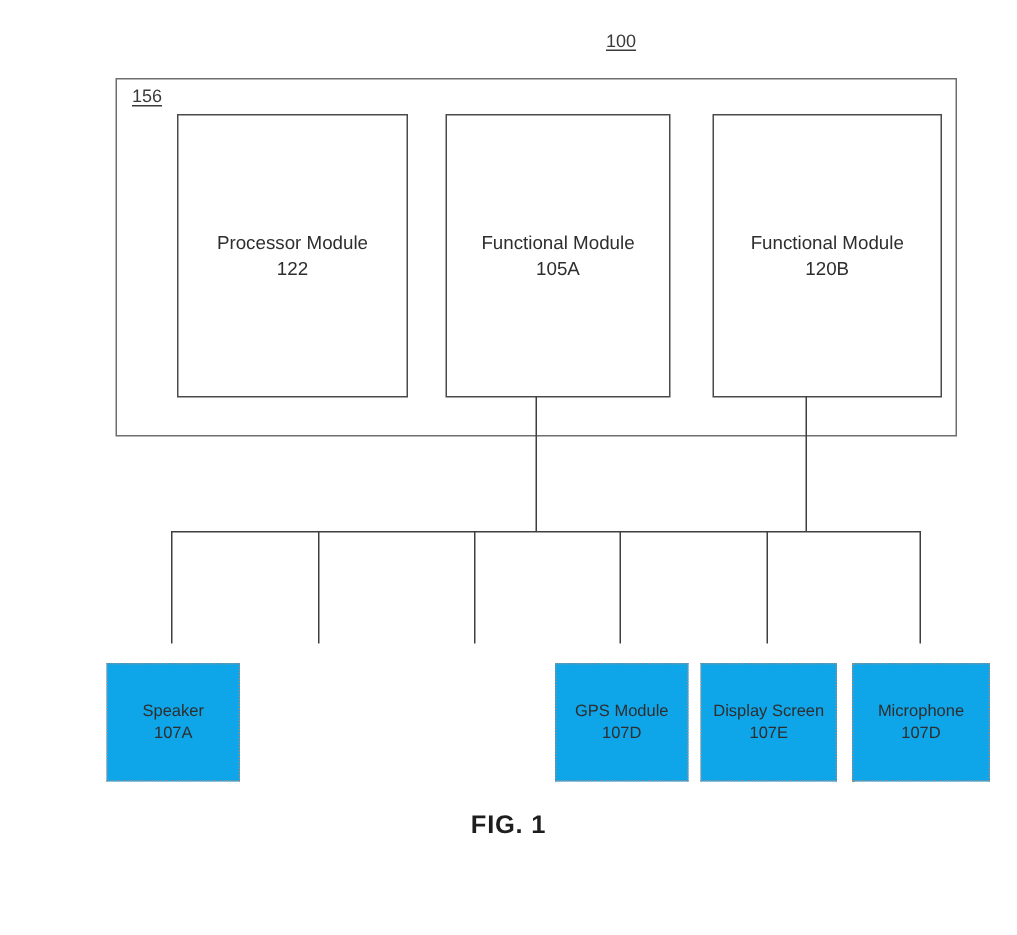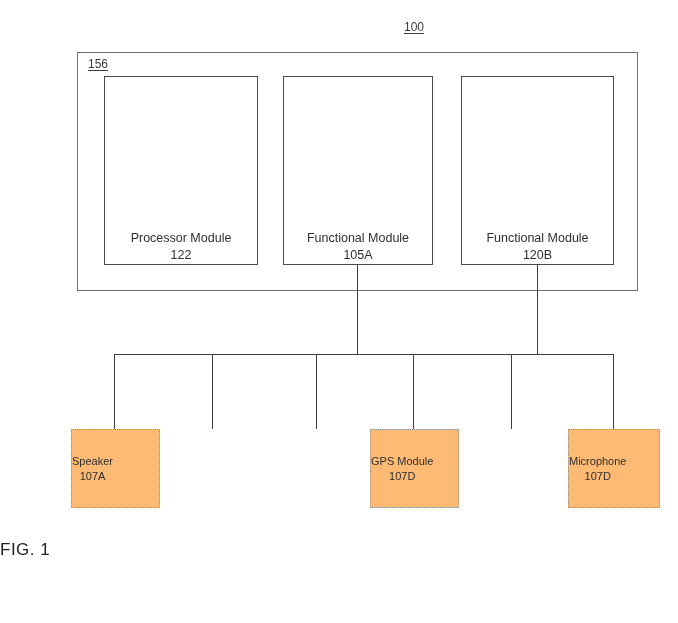--- a/index.html
+++ b/index.html
@@ -43,71 +43,72 @@
     border: 1px solid #6e6e6e;
     background: #ffffff;
   }
   .module-box {
     position: absolute;
     top: 76px;
     height: 187px;
     border: 1px solid #4a4a4a;
     background: #ffffff;
     display: flex;
-    align-items: flex-end;
+    align-items: center;
     justify-content: center;
     text-align: center;
+    margin-left: 14px;
   }
   .module-box .box-text {
     font-size: 12.5px;
     line-height: 17px;
     color: #2e2e2e;
   }
   .box-1 { left: 104px; width: 152px; }
   .box-2 { left: 283px; width: 148px; }
   .box-3 { left: 461px; width: 151px; }
 
   .vline, .hline {
     position: absolute;
     background: #3f3f3f;
   }
   .vline { width: 1px; }
   .hline { height: 1px; }
 
   .peripheral-box {
     position: absolute;
-    top: 429px;
+    top: 442px;
     height: 77px;
     border: 1px dotted #8f8f8f;
-    background: #fdba74;
+    background: #0ea5e9;
     display: flex;
     align-items: center;
-    justify-content: flex-start;
+    justify-content: center;
     text-align: center;
   }
   .peripheral-box .box-text {
     font-size: 11px;
     line-height: 15px;
     color: #2e2e2e;
   }
   .p-1 { left: 71px;  width: 87px; }
   .p-2 { left: 168px; width: 88px; }
   .p-3 { left: 273px; width: 87px; }
   .p-4 { left: 370px; width: 87px; }
   .p-5 { left: 467px; width: 89px; }
   .p-6 { left: 568px; width: 90px; }
 
   .caption {
     position: absolute;
     left: 0;
     top: 540px;
     width: 100%;
-    text-align: left;
+    text-align: center;
     font-size: 17px;
-    font-weight: normal;
+    font-weight: bold;
     color: #1e1e1e;
     letter-spacing: 0.5px;
   }
 </style>
 </head>
 <body>
 
 <div class="canvas">
 
   <div class="ref-label top-ref">100</div>
@@ -151,20 +152,26 @@
       <span>Speaker</span><br>
       <span>107A</span>
     </div>
   </div>
   <div class="peripheral-box p-4">
     <div class="box-text">
       <span>GPS Module</span><br>
       <span>107D</span>
     </div>
   </div>
+  <div class="peripheral-box p-5">
+    <div class="box-text">
+      <span>Display Screen</span><br>
+      <span>107E</span>
+    </div>
+  </div>
   <div class="peripheral-box p-6">
     <div class="box-text">
       <span>Microphone</span><br>
       <span>107D</span>
     </div>
   </div>
 
   <div class="caption">FIG. 1</div>
 
 </div>

